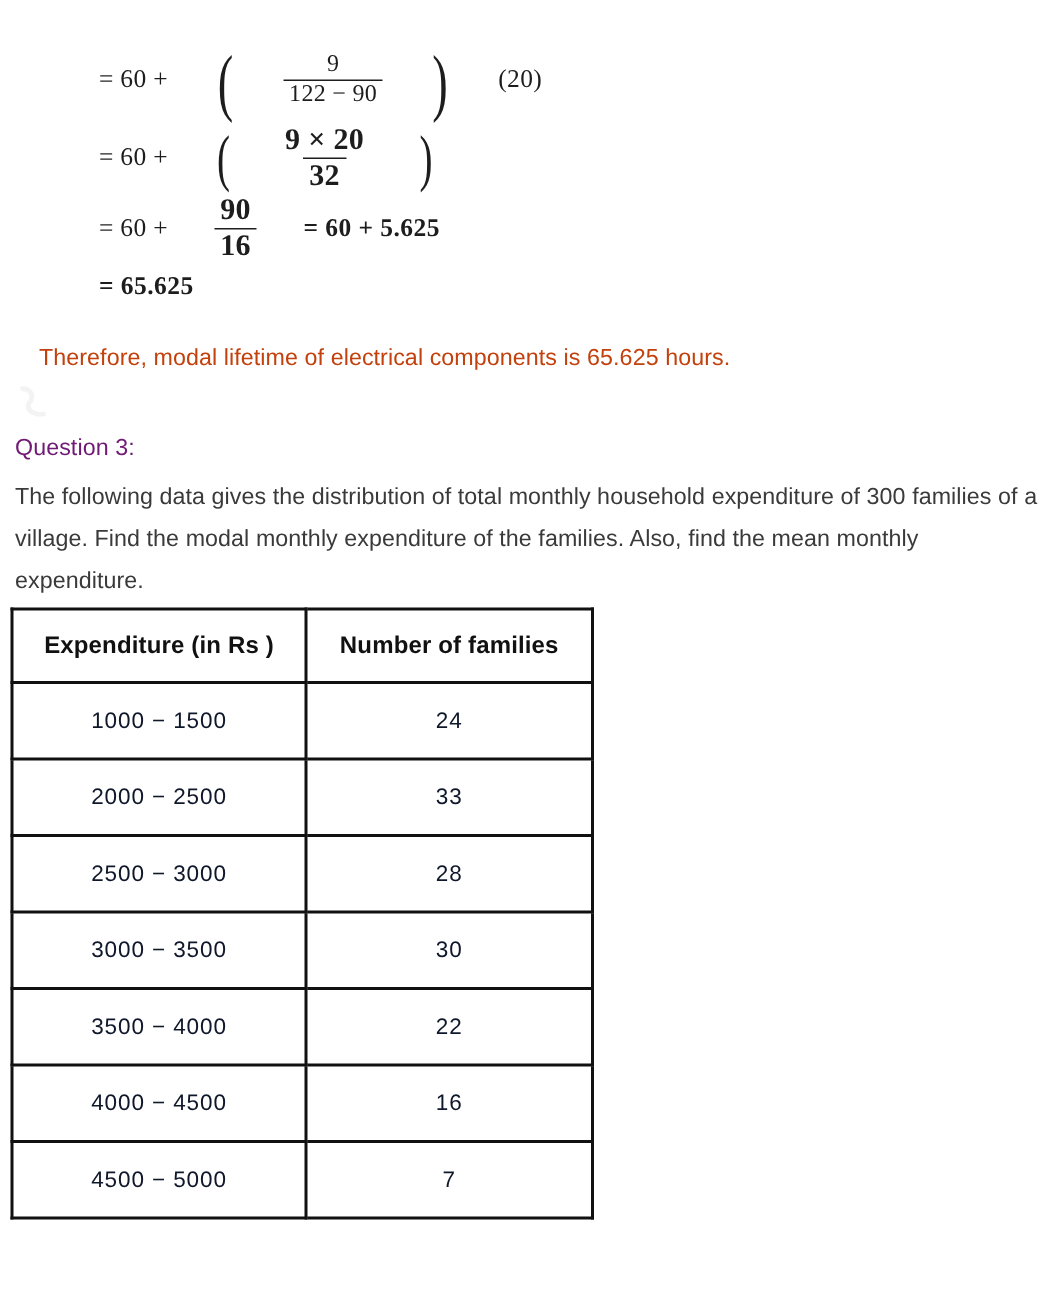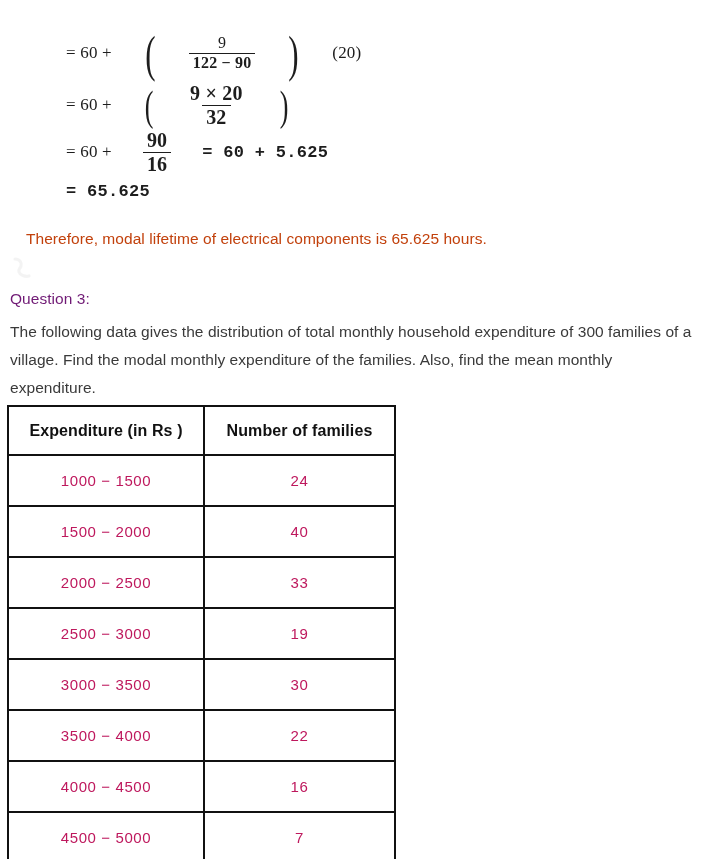--- a/index.html
+++ b/index.html
@@ -62,27 +62,26 @@
     line-height: 1.05;
   }
   .frac .num {
     padding: 0 4px 1px 4px;
     font-size: 16px;
   }
   .frac .den {
     padding: 1px 4px 0 4px;
     font-size: 16px;
     border-top: 1.4px solid #1d1d1d;
-    font-weight: bold;
   }
   .frac.bold .num, .frac.bold .den { font-weight: bold; font-size: 20px; }
   .frac.tight { margin: 0 1px; }
 
   .tail { margin-left: 2px; }
-  .bold-res { font-weight: bold; letter-spacing: .3px; font-family: Liberation Mono, monospace; }
+  .bold-res { font-weight: bold; letter-spacing: .3px; }
 
   
   .prose {
     position: absolute;
     left: 26px;
     font-size: 15.5px;
     color: #c2410c;
     letter-spacing: .05px;
   }
   #conclusion { top: 230px; width: 690px; }
@@ -139,21 +138,21 @@
   #data-table thead th {
     height: 47px;
     font-size: 16px;
     color: #111111;
     font-weight: bold;
     letter-spacing: .1px;
   }
   #data-table tbody td {
     height: 49px;
     font-size: 15px;
-    color: #be185d;
+    color: #0f172a;
     letter-spacing: .6px;
   }
 </style>
 </head>
 <body>
 
 <div class="math-block">
 
   <div class="eq eq-1">
     <span class="lead">= 60 +</span>
@@ -211,30 +210,26 @@
       <th>Expenditure (in Rs )</th>
       <th>Number of families</th>
     </tr>
   </thead>
   <tbody>
     <tr>
       <td>1000 − 1500</td>
       <td>24</td>
     </tr>
     <tr>
-      <td>1500 − 2000</td>
-      <td>40</td>
-    </tr>
-    <tr>
       <td>2000 − 2500</td>
       <td>33</td>
     </tr>
     <tr>
       <td>2500 − 3000</td>
-      <td>19</td>
+      <td>28</td>
     </tr>
     <tr>
       <td>3000 − 3500</td>
       <td>30</td>
     </tr>
     <tr>
       <td>3500 − 4000</td>
       <td>22</td>
     </tr>
     <tr>

